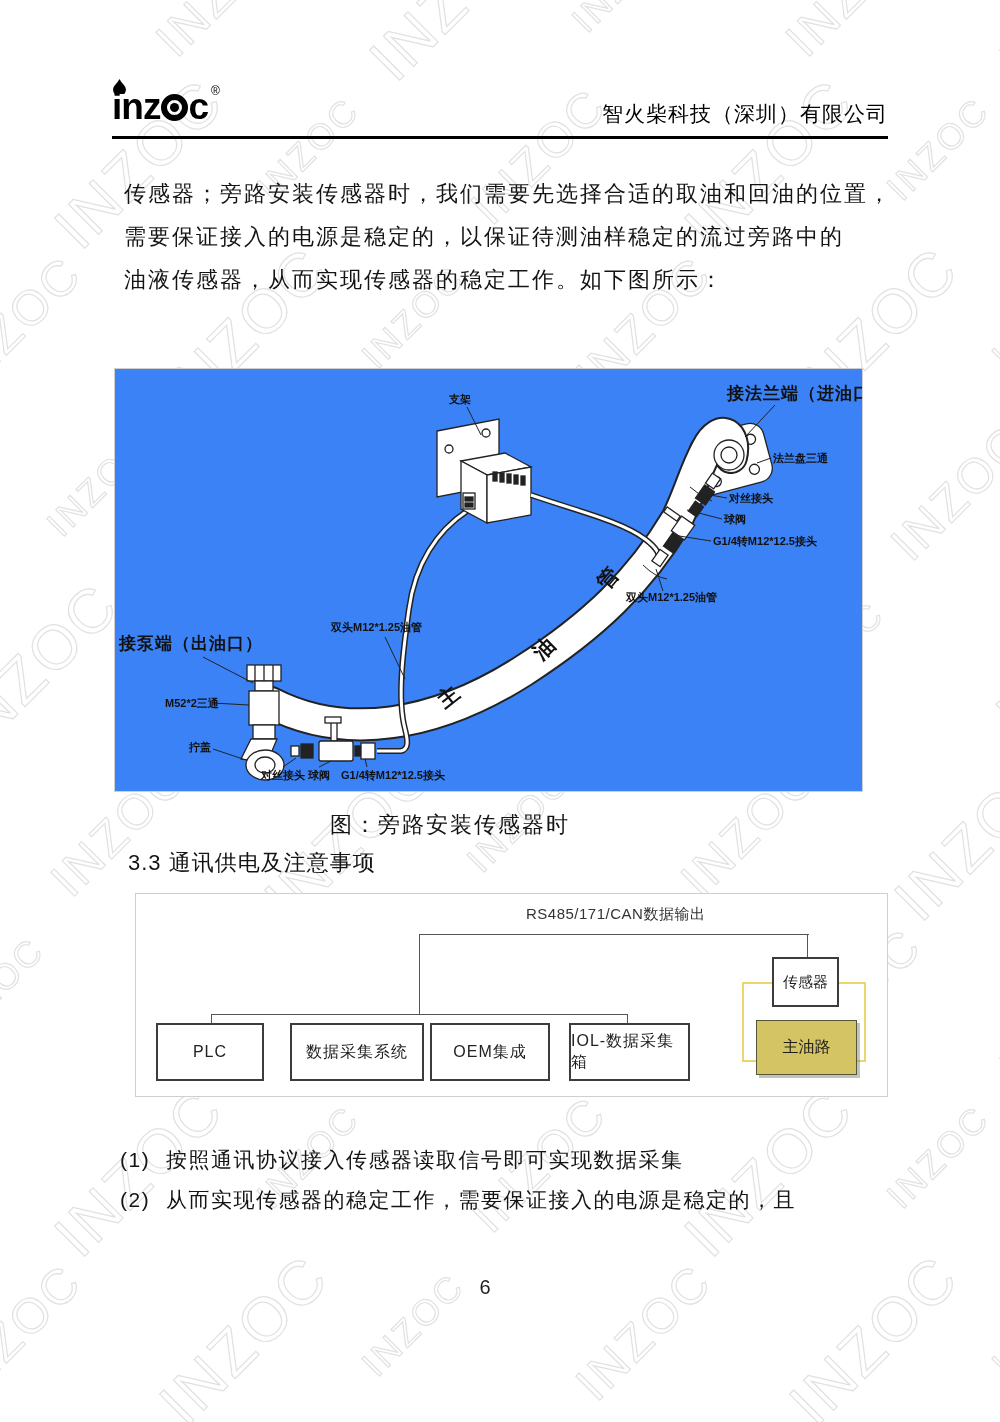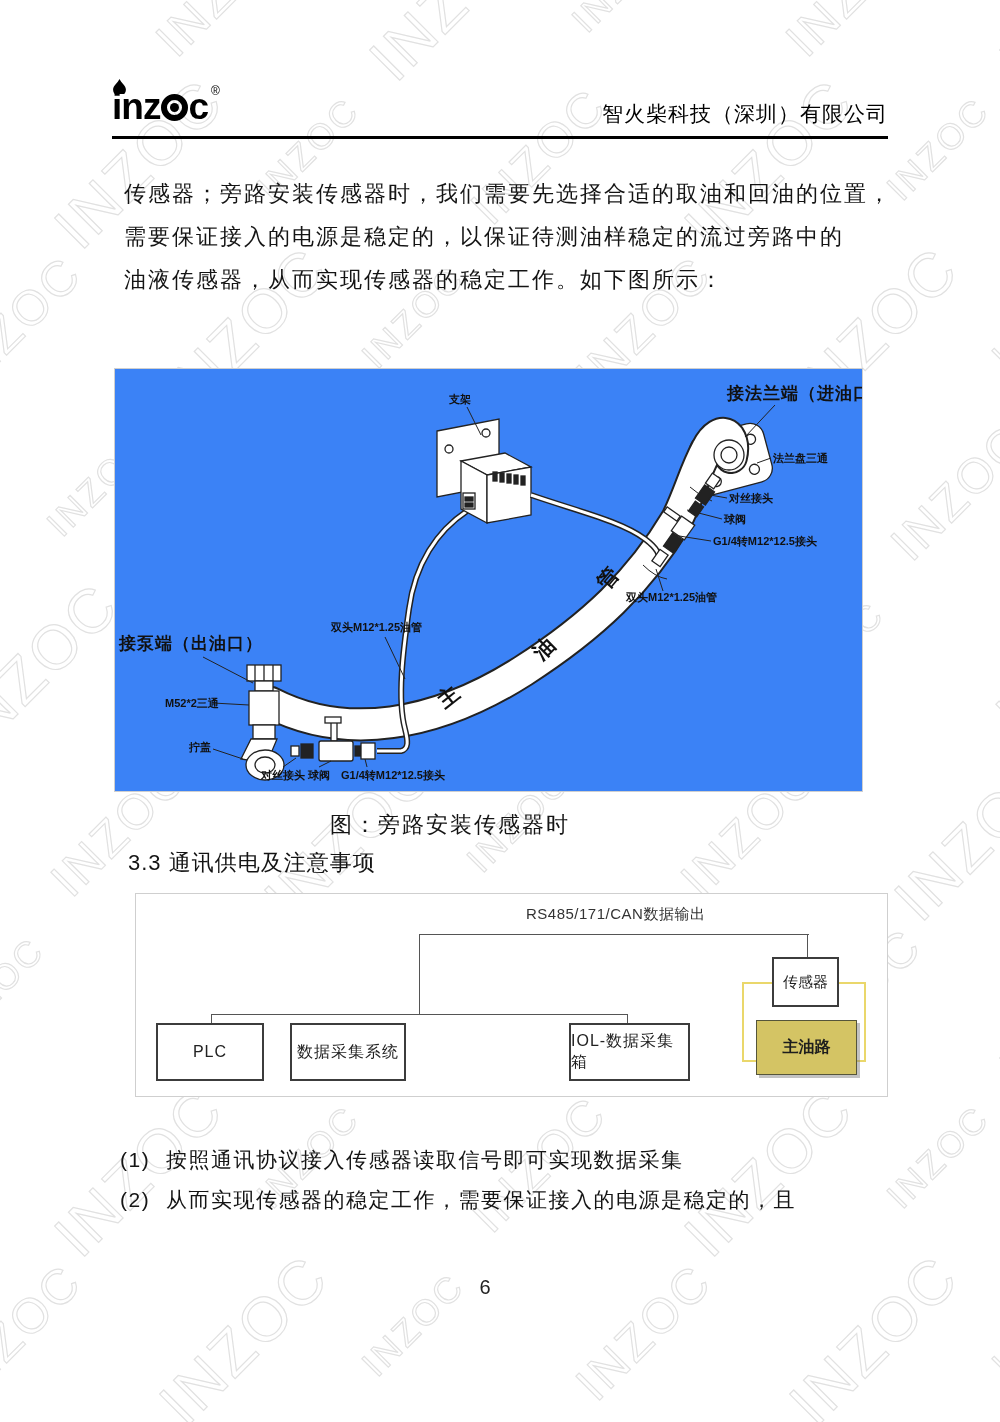--- a/index.html
+++ b/index.html
@@ -71,32 +71,32 @@
   .sensor-drop { left:671px; top:40px; height:24px; border-left:1.5px solid #555; }
   .lower-bus { left:75px;  top:120px; width:417px; border-top:1.5px solid #555; }
   .plc-drop  { left:75px;  top:120px; height:10px; border-left:1.5px solid #555; }
   .iol-drop  { left:491px; top:120px; height:10px; border-left:1.5px solid #555; }
   .blk {
     top:129px; height:58px; border:2px solid #3c3c3c; background:#fff;
     display:flex; align-items:center; justify-content:center;
     font-size:16px; color:#222; letter-spacing:1px;
   }
   .blk-plc { left:20px;  width:108px; }
-  .blk-daq { left:154px; width:116px; }
+  .blk-daq { left:154px; width:134px; }
   .blk-oem { left:294px; width:120px; }
   .blk-iol { left:433px; width:121px; }
   .loop-rect { left:606px; top:88px; width:124px; height:80px; border:2px solid #ead76b; }
   .sensor-box {
     left:636px; top:63px; width:67px; height:50px; border:2px solid #3c3c3c; background:#fff;
     display:flex; align-items:center; justify-content:center; font-size:15px; color:#222;
   }
   .mainoil-box {
     left:620px; top:126px; width:101px; height:55px; border:1.5px solid #55553a;
     display:flex; align-items:center; justify-content:center;
-    font-size:16px; font-weight:700; color:#1d1d1d;
+    font-size:16px; font-weight:400; color:#1d1d1d;
     box-shadow:3px 3px 0 rgba(120,120,120,.45);
   }
   
   .list { position:absolute; left:120px; top:1140px; width:780px; z-index:1; }
   .list-item { display:flex; font-size:21px; line-height:40px; letter-spacing:1.5px; color:#141414; }
   .list-item .mk { width:46px; flex:none; }
   .page-num {
     position:absolute; left:0; top:1276px; width:970px; text-align:center;
     font-size:20px; color:#222; z-index:1;
   }
@@ -312,20 +312,21 @@
   <div class="fig2">
     <div class="bus-label">RS485/171/CAN数据输出</div>
     <div class="top-bus"></div>
     <div class="center-drop"></div>
     <div class="sensor-drop"></div>
     <div class="lower-bus"></div>
     <div class="plc-drop"></div>
     <div class="iol-drop"></div>
     <div class="blk blk-plc">PLC</div>
     <div class="blk blk-daq">数据采集系统</div>
+    <div class="blk blk-oem">OEM集成</div>
     <div class="blk blk-iol">IOL-数据采集箱</div>
     <div class="loop-rect" style="border-color: rgb(234, 215, 107);"></div>
     <div class="sensor-box">传感器</div>
     <div class="mainoil-box" id="mainoil-box" style="background: rgb(212, 196, 100);">主油路</div>
   </div>
 
   <div class="list">
     <div class="list-item">
       <span class="mk">(1)</span>
       <span>按照通讯协议接入传感器读取信号即可实现数据采集</span>

